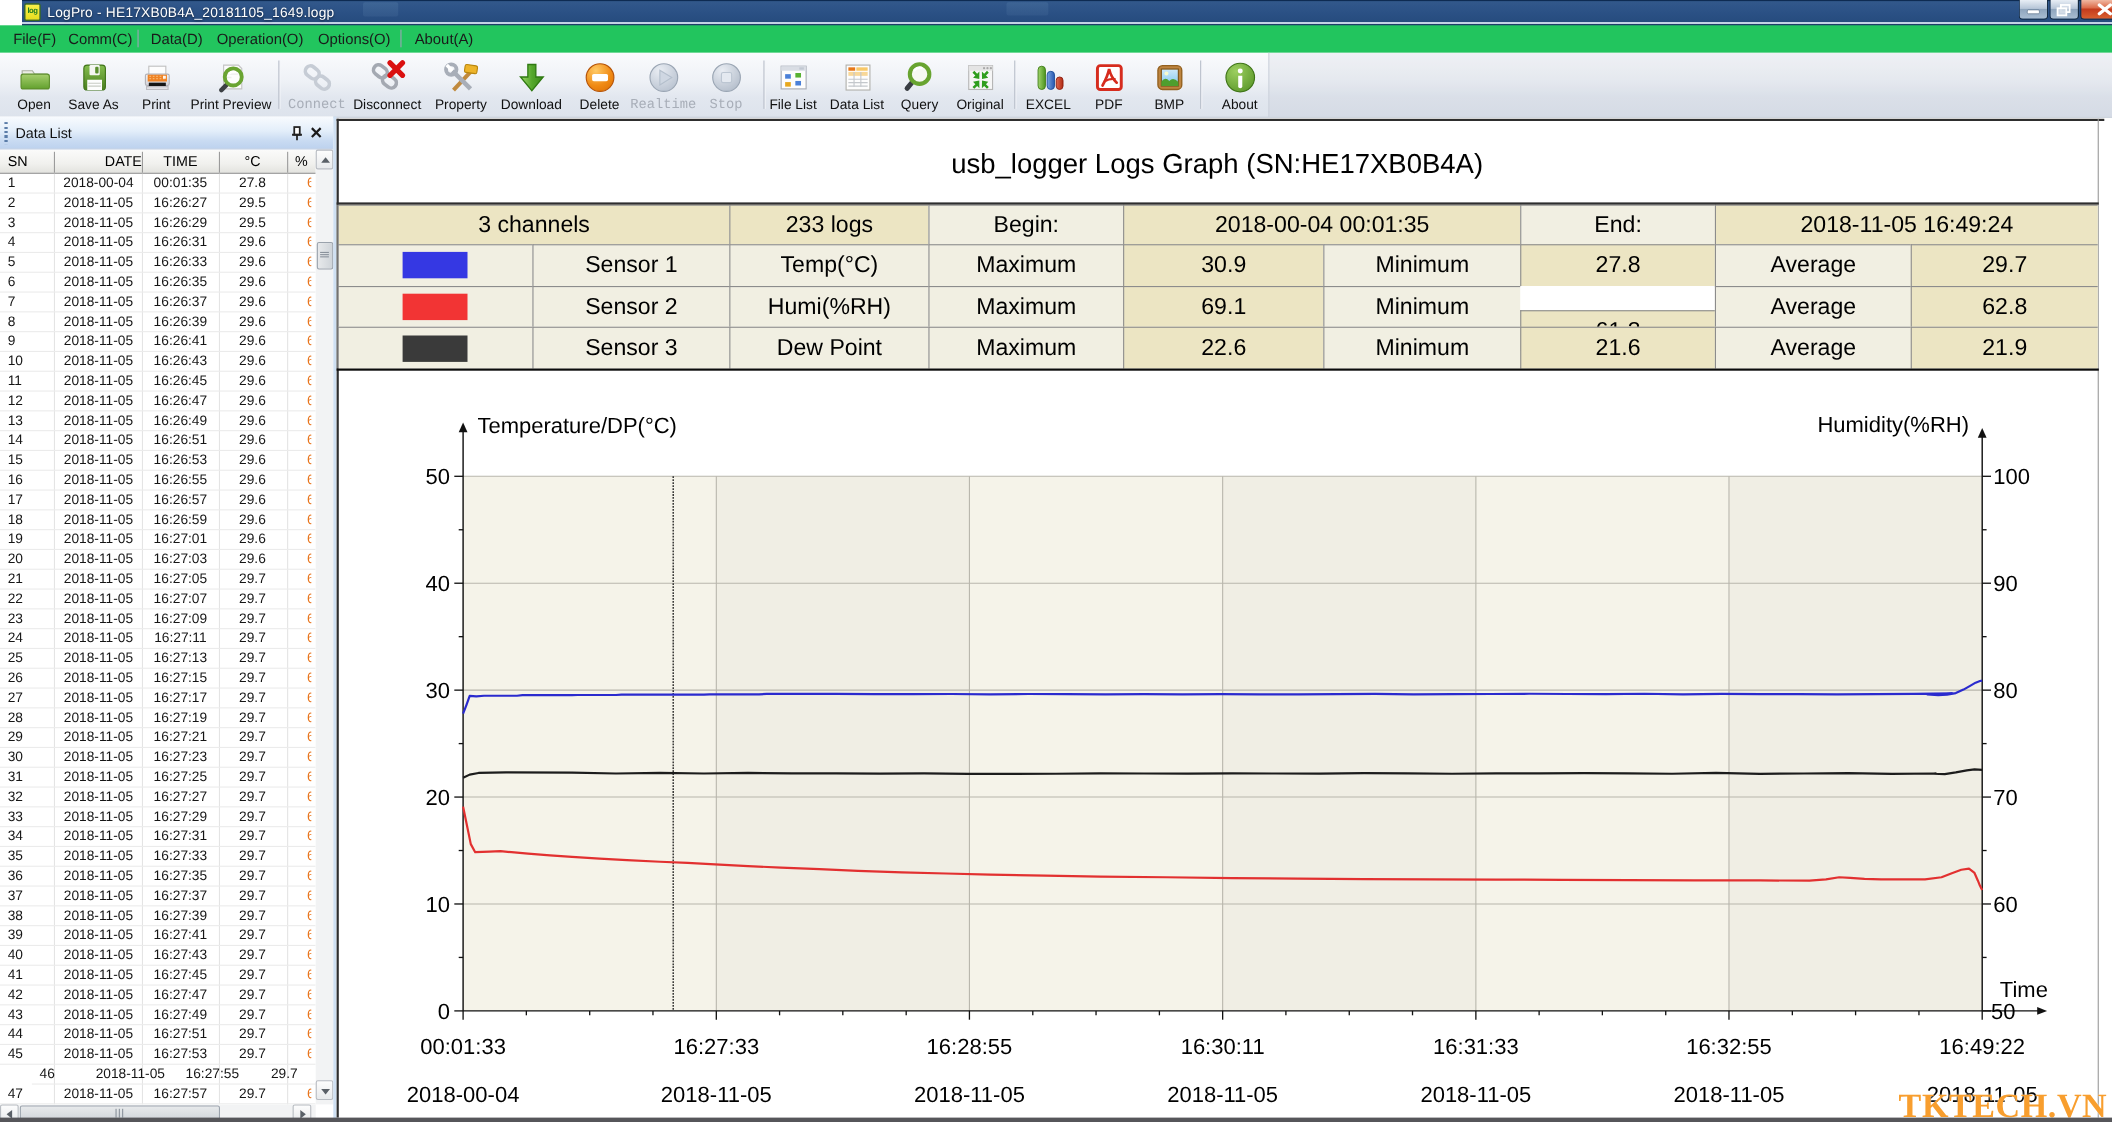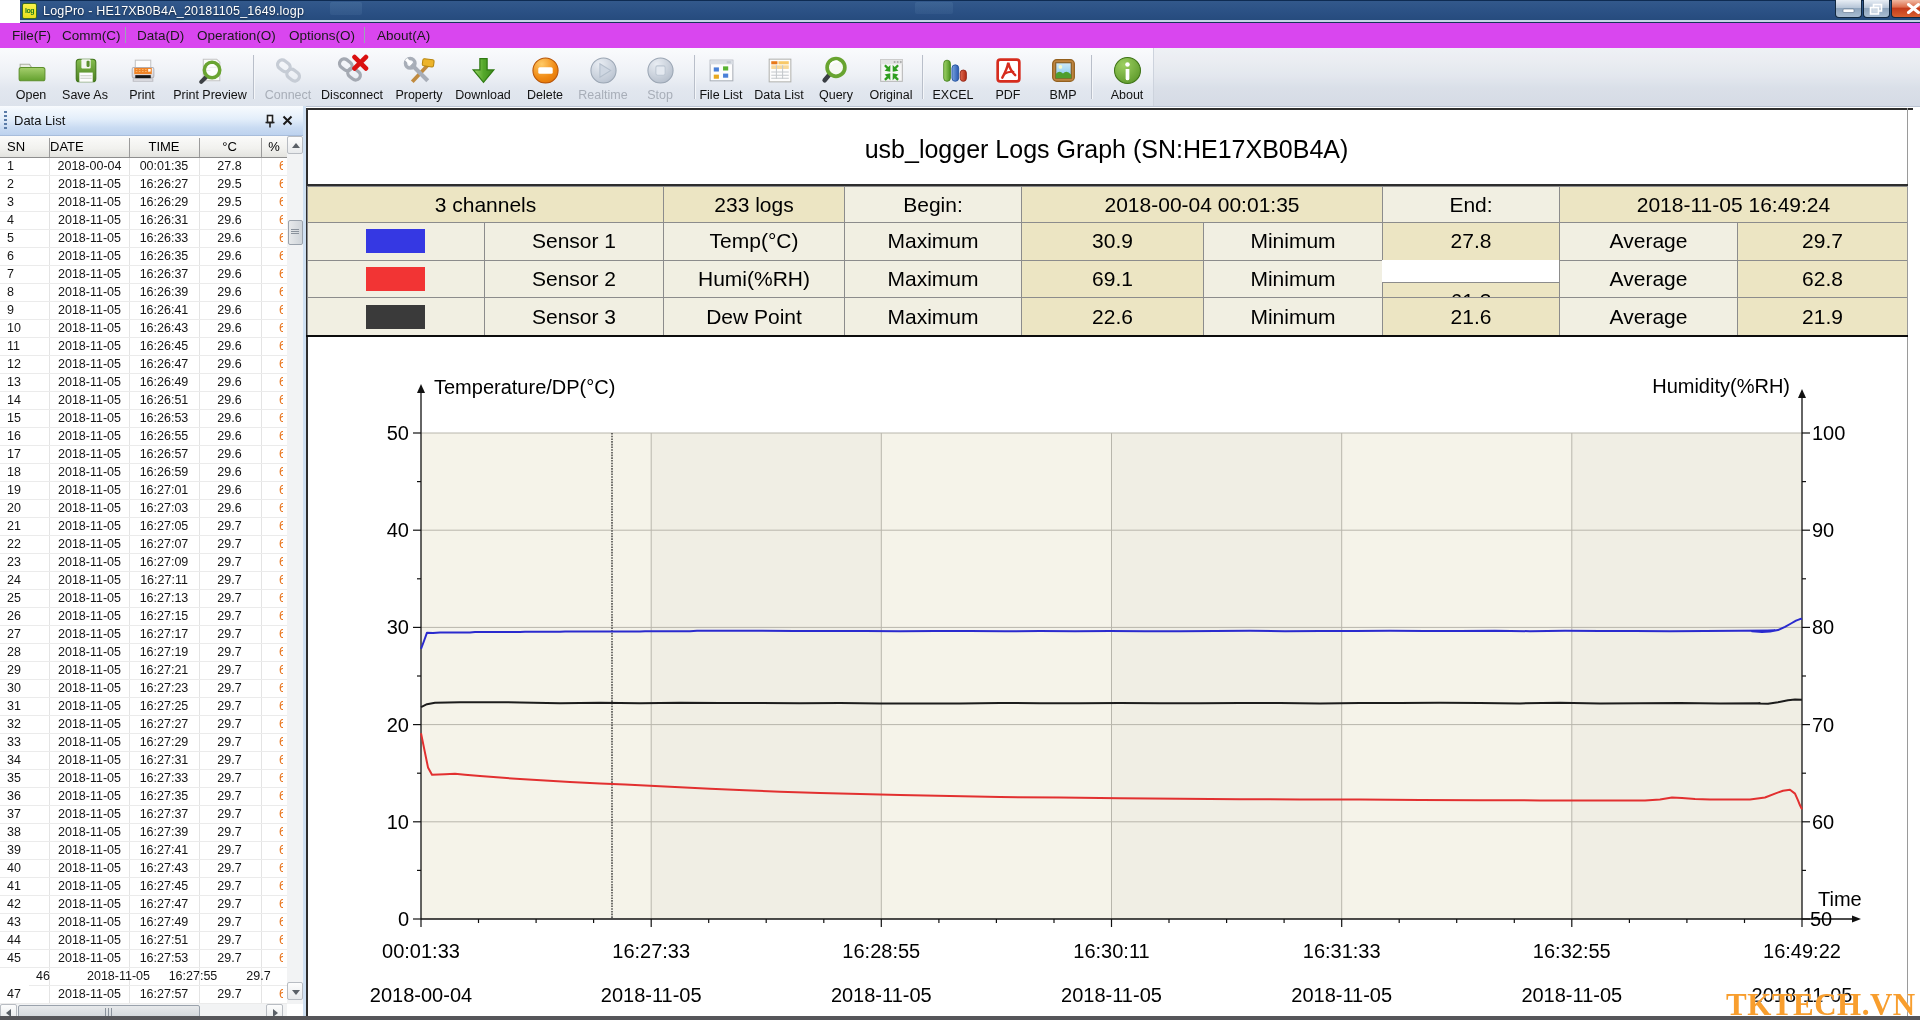--- a/index.html
+++ b/index.html
@@ -12,30 +12,30 @@
 #titlebar .botline2{left:0;top:22px;width:1920px;height:1px;background:#16355c;}
 .ghost{background:linear-gradient(#49719f,#3a5f90);opacity:.85;border-radius:2px;}
 #appicon{left:2px;top:3px;width:15px;height:16px;background:linear-gradient(#f8f14a,#e8dd1e);border:1px solid #3a6b1f;border-radius:2px;color:#1f7a1f;font-size:7px;font-weight:bold;text-align:center;line-height:14px;letter-spacing:-.5px;}
 #apptitle{left:23px;top:4px;color:#fff;font-size:12.5px;letter-spacing:.2px;text-shadow:0 1px 2px rgba(0,0,0,.6);}
 
 .winbtn{top:0px;height:18px;border:1px solid #12283f;border-top:none;border-radius:0 0 4px 4px;}
 #btnmin{left:1815px;width:27px;background:linear-gradient(#e8eef5 0%,#b7c6d8 45%,#8fa5bd 50%,#a9bdd2 100%);}
 #btnmax{left:1843px;width:27px;background:linear-gradient(#e8eef5 0%,#b7c6d8 45%,#8fa5bd 50%,#a9bdd2 100%);}
 #btnclose{left:1871px;width:45px;background:linear-gradient(#f0b8a2 0%,#dd6f4e 40%,#c43c1d 50%,#d9602f 100%);}
 
-#menubar{left:0;top:23px;width:1920px;height:25px;background:#d946ef;color:#1a1a1a;font-size:13.5px;}
+#menubar{left:0;top:23px;width:1920px;height:25px;background:#22c55e;color:#1a1a1a;font-size:13.5px;}
 .mitem{top:5px;}
 .msep{top:4px;width:1px;height:16px;background:#9aa6b5;}
 
 #toolbar{left:0;top:48px;width:1920px;height:58px;background:linear-gradient(#fafbfd 0%,#eef1f6 45%,#e2e7ef 70%,#dde3ec 100%);}
 #toolbar .dim{left:1153px;top:0;width:767px;height:58px;background:rgba(150,160,175,.10);border-left:1px solid #cdd3dd;}
 #tbborder{left:0;top:106px;width:1920px;height:1px;background:#bac3d2;}
 .tbtn{top:6px;text-align:center;font-size:12.5px;color:#111;}
 .tbtn svg{display:block;margin:0 auto 1px;}
-.tbtn.dis{color:#a8aeb8;}
+.tbtn.dis{color:#a8aeb8;font-family:Liberation Mono, monospace;}
 .tsep{top:7px;width:1px;height:44px;background:#b9bfca;box-shadow:1px 0 0 #f4f6f9;}
 
 #panel{left:0;top:106px;width:303px;height:914px;background:#fff;}
 #caption{left:0;top:0;width:303px;height:30px;background:linear-gradient(#f8fbfe 0%,#e3eefa 45%,#c9dbf2 75%,#bdd2ee 100%);border-bottom:1px solid #a8bddb;font-size:13px;color:#111;}
 #caption .grip{left:4px;top:5px;width:3px;height:20px;background-image:repeating-linear-gradient(#5a7ca8 0 2px,transparent 2px 4px);}
 #phead{left:0;top:30px;width:287px;height:22px;background:linear-gradient(#fbfbfa 0%,#f1f1ee 60%,#e3e3df 100%);border-bottom:1px solid #8e8e8e;font-size:15px;color:#111;}
 .hsep{top:32px;width:1px;height:19px;background:#9b9b9b;}
 .colline{top:52px;width:1px;height:846px;background:#e4e4e4;}
 #rows{left:0;top:52px;width:287px;height:846px;overflow:hidden;font-size:12.5px;color:#151515;}
 .r{position:absolute;left:0;width:287px;height:18px;border-bottom:1px solid #ebebeb;}
@@ -304,21 +304,21 @@
           <rect x="4.5" y="2.5" width="5" height="7" fill="#fff"></rect>
           <path d="M2.5 9.5 h9 M7 9.5 v5"></path>
         </g>
       </svg>
 <svg class="abs" style="left:281px;top:8px;" width="13" height="13">
         <path d="M2.5 2.5 L10.5 10.5 M10.5 2.5 L2.5 10.5" stroke="#1a1a1a" stroke-width="2"></path>
       </svg>
 </div>
 <div id="phead" class="abs"></div>
 <span class="abs" style="left:7px;top:33px;font-size:13px;">SN</span>
-<span class="abs" style="left:50px;top:33px;width:79px;text-align:left;font-size:13px;">DATE</span>
+<span class="abs" style="left:50px;top:33px;width:79px;text-align:right;font-size:13px;">DATE</span>
 <span class="abs" style="left:129px;top:33px;width:70px;text-align:center;font-size:13px;">TIME</span>
 <span class="abs" style="left:199px;top:33px;width:61px;text-align:center;font-size:13px;">°C</span>
 <span class="abs" style="left:262px;top:33px;width:24px;text-align:center;font-size:13px;">%</span>
 <div class="hsep abs" style="left:49px;"></div>
     <div class="hsep abs" style="left:129px;"></div>
 <div class="hsep abs" style="left:199px;"></div>
     <div class="hsep abs" style="left:261px;"></div>
 <div class="colline abs" style="left:49px;"></div>
     <div class="colline abs" style="left:129px;"></div>
 <div class="colline abs" style="left:199px;"></div>

